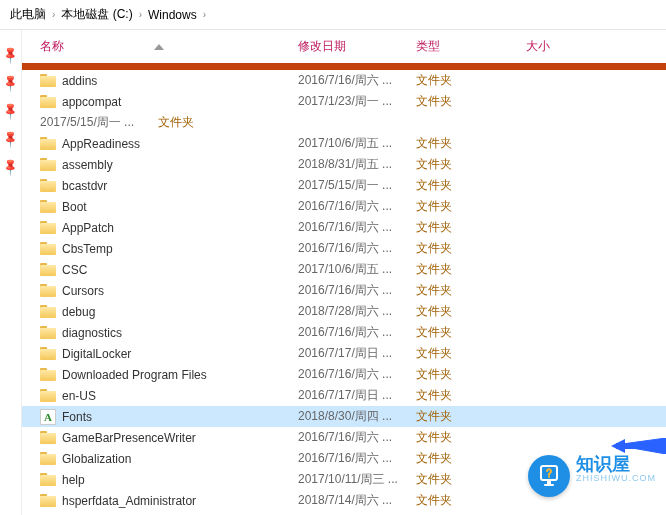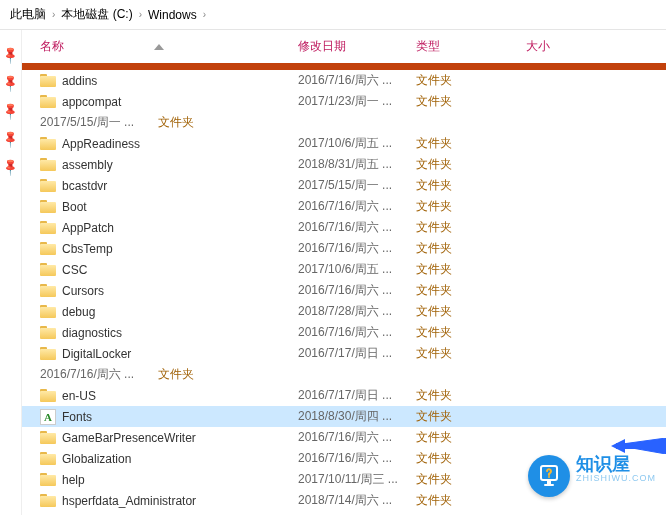--- a/index.html
+++ b/index.html
@@ -274,20 +274,24 @@
         </div>
         <div class="row">
           <div class="r-name">
             <div class="folder-icon"></div>
             <span>DigitalLocker</span>
           </div>
           <div class="r-date">2016/7/17/周日 ...</div>
           <div class="r-type">文件夹</div>
         </div>
         <div class="row">
+          <div class="r-name">
+            <div class="folder-icon"></div>
+            <span>Downloaded Program Files</span>
+          </div>
           <div class="r-date">2016/7/16/周六 ...</div>
           <div class="r-type">文件夹</div>
         </div>
         <div class="row">
           <div class="r-name">
             <div class="folder-icon"></div>
             <span>en-US</span>
           </div>
           <div class="r-date">2016/7/17/周日 ...</div>
           <div class="r-type">文件夹</div>

